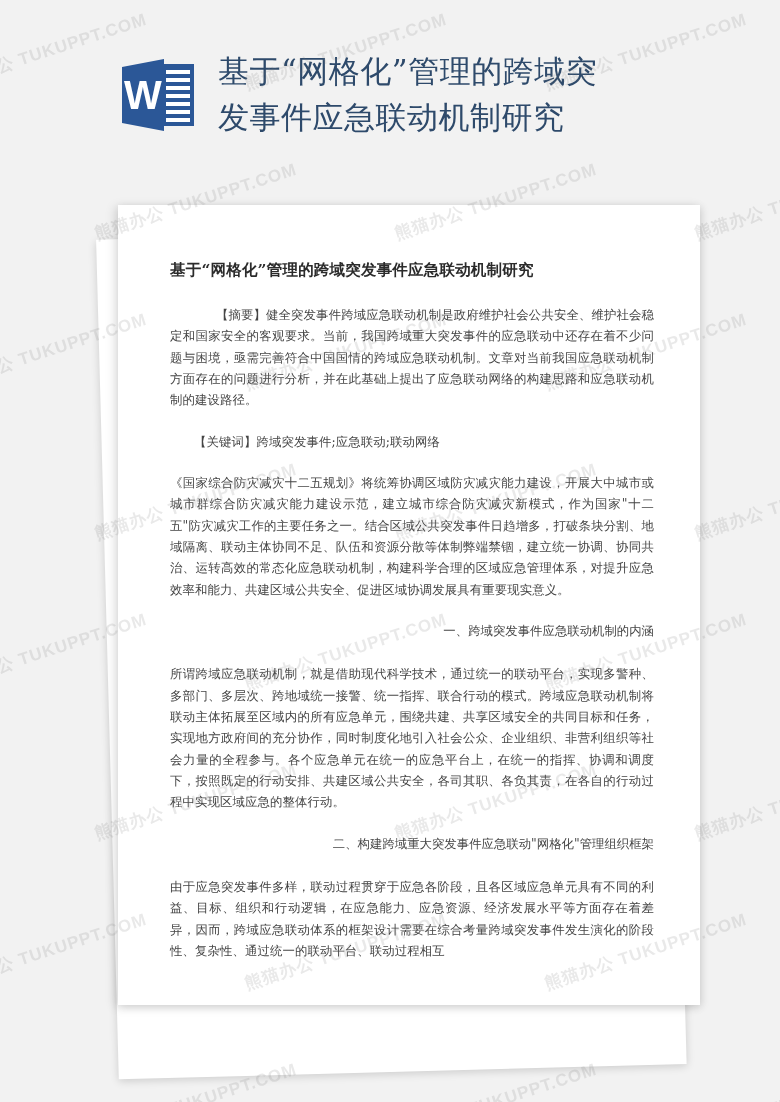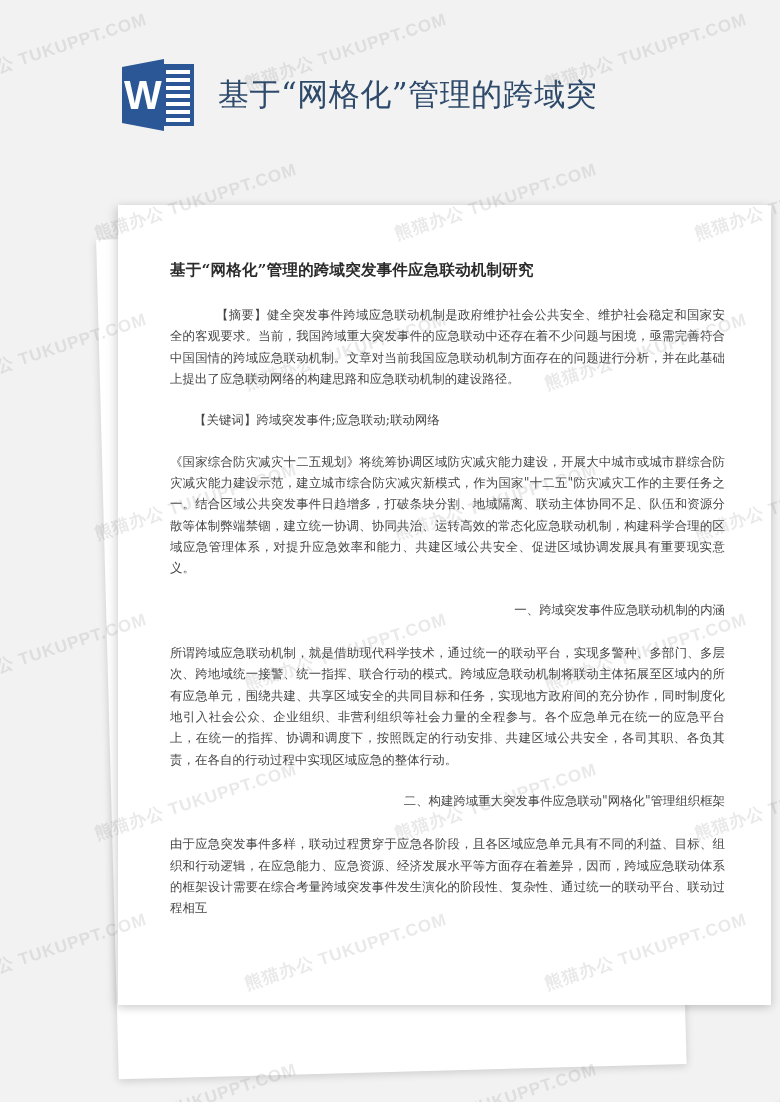--- a/index.html
+++ b/index.html
@@ -73,21 +73,21 @@
     background: #ffffff;
     box-shadow: 0 2px 9px rgba(0,0,0,0.16);
     transform: rotate(-1.55deg);
     transform-origin: 50% 0%;
     z-index: 10;
   }
   #main-page {
     position: absolute;
     left: 118px;
     top: 205px;
-    width: 653px;
+    width: 582px;
     height: 800px;
     background: #ffffff;
     box-shadow: -3px 2px 10px rgba(0,0,0,0.13), 2px 2px 8px rgba(0,0,0,0.10);
     z-index: 20;
     overflow: hidden;
   }
   #page-content {
     padding: 52px 46px 0 52px;
     font-family: "DejaVu Serif", "Liberation Serif", serif;
     color: #3a3a3a;
@@ -148,20 +148,21 @@
       <rect x="54" y="59" width="24" height="4" fill="#ffffff"></rect>
       <rect x="54" y="67" width="24" height="4" fill="#ffffff"></rect>
 
       <path d="M10 16 L52 8 L52 80 L10 72 Z" fill="#2b5797"></path>
       <text x="31" y="58" fill="#ffffff" font-family="Liberation Sans, sans-serif" font-size="40" font-weight="bold" text-anchor="middle">W</text>
     </svg>
   </div>
 
   <div id="header-title">
     <div>基于“网格化”管理的跨域突</div>
+    <div>发事件应急联动机制研究</div>
   </div>
 
 </div>
 
 <div id="back-sheet"></div>
 
 <div id="main-page">
   <div id="page-content">
 
     <div class="doc-title">基于“网格化”管理的跨域突发事件应急联动机制研究</div>

